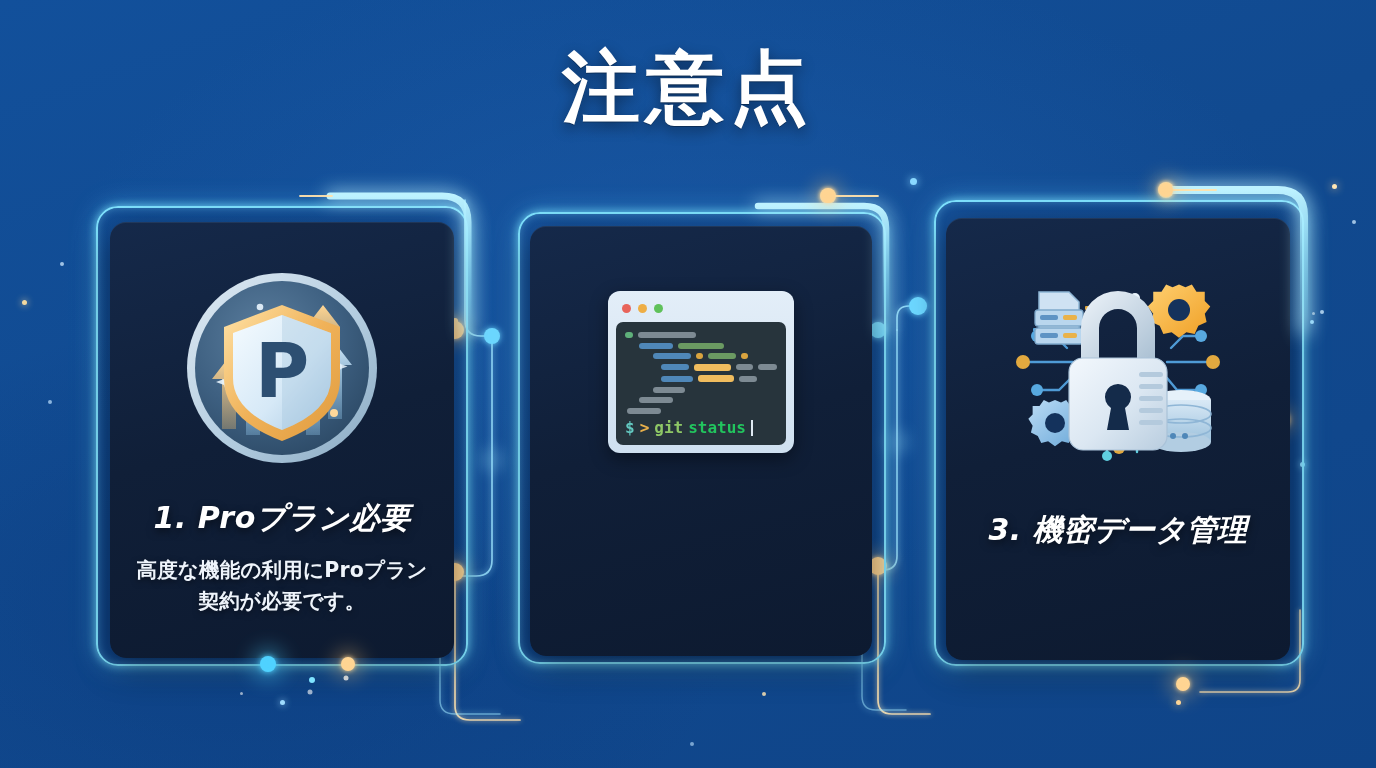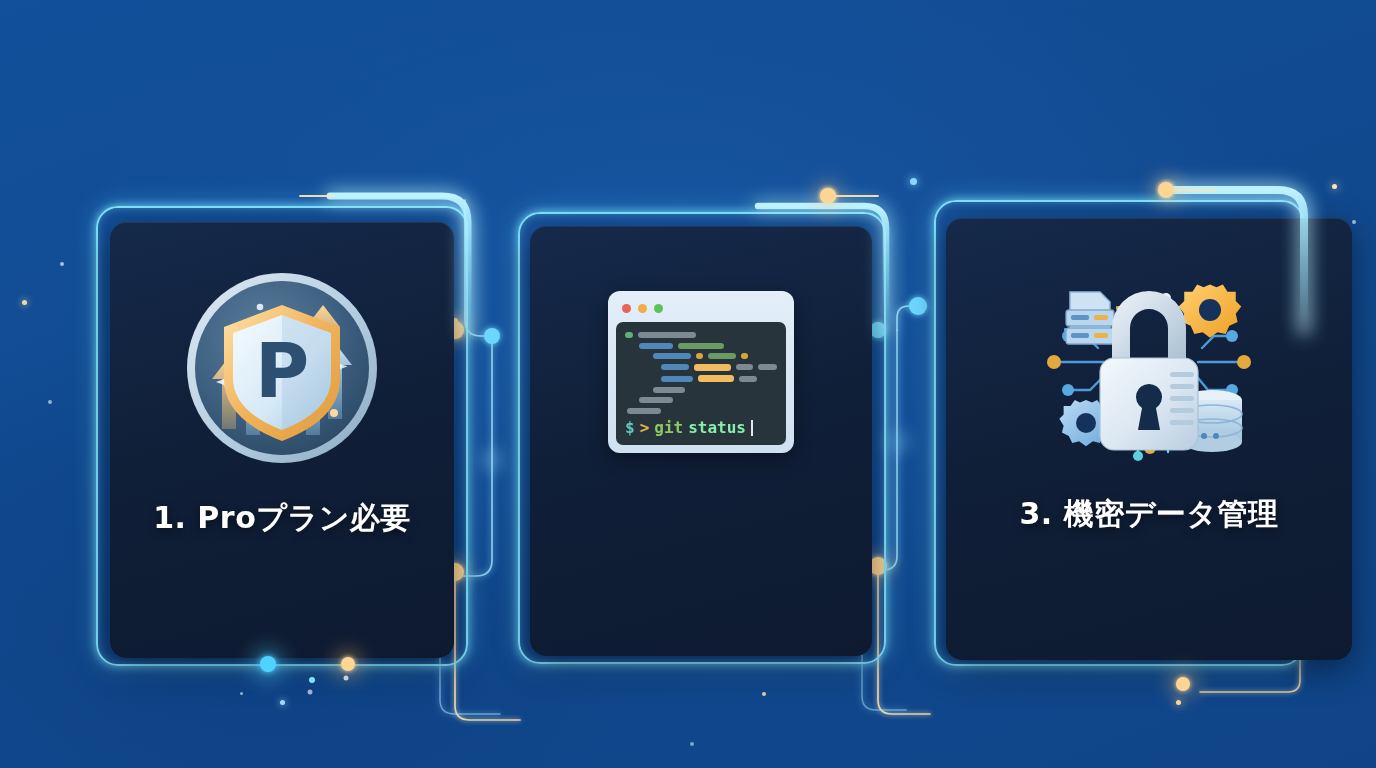--- a/index.html
+++ b/index.html
@@ -46,20 +46,21 @@
     box-shadow:0 10px 34px rgba(0,0,0,.45), inset 0 1px 0 rgba(120,170,230,.12);
     padding:28px 22px 22px;
     display:flex; flex-direction:column; align-items:center;
   }
   .card-icon{ margin-top:18px; height:200px; display:flex; align-items:center; justify-content:center; }
   .card-title{
     color:#ffffff; font-weight:900; font-size:30px; letter-spacing:.5px;
     text-align:center; margin-top:30px; white-space:nowrap;
     text-shadow:0 3px 8px rgba(0,0,0,.55);
     font-family:"DejaVu Sans","Liberation Sans",sans-serif;
+    font-style:italic;
   }
   .card-desc{
     color:#eef4fb; font-size:20.5px; line-height:1.52; text-align:center;
     margin-top:16px; font-weight:700; letter-spacing:.2px;
     text-shadow:0 2px 6px rgba(0,0,0,.5);
     font-family:"DejaVu Sans","Liberation Sans",sans-serif;
   }
 
   
   .term{
@@ -166,20 +167,21 @@
       <circle cx="1282" cy="420" r="15" fill="#ffca7a" opacity=".25" filter="url(#gbig)"></circle>
 
       <circle cx="828" cy="196" r="8" fill="#ffd89a" filter="url(#ggo)"></circle>
       <circle cx="1166" cy="190" r="8" fill="#ffd89a" filter="url(#ggo)"></circle>
 
       <circle cx="492" cy="460" r="13" fill="#9fe6ff" opacity=".22" filter="url(#gbig)"></circle>
       <circle cx="897" cy="442" r="13" fill="#9fe6ff" opacity=".22" filter="url(#gbig)"></circle>
     </g>
   </svg>
 
+  <div id="title">注意点</div>
 
   <div class="card-wrap" style="left:96px;top:206px;width:372px;height:460px;">
     <div class="neon-frame" style="left:0;top:0;width:372px;height:460px;"></div>
     <div class="card" style="left:14px;top:16px;width:344px;height:436px;">
 
       <div class="card-icon">
         <svg width="200" height="198" viewBox="0 0 200 198">
           <defs>
             <radialGradient id="coin" cx="40%" cy="32%" r="75%">
               <stop offset="0%" stop-color="#5b7e9e"></stop>
@@ -230,20 +232,21 @@
           </g>
 
           <path d="M100 36 L158 58 L158 110 Q158 150 100 172 Q42 150 42 110 L42 58 Z" fill="url(#shGold)"></path>
           <path d="M100 46 L149 64 L149 109 Q149 142 100 161 Q51 142 51 109 L51 64 Z" fill="url(#shFace)"></path>
           <path d="M100 46 L149 64 L149 109 Q149 142 100 161 Z" fill="#9fc0da" opacity=".32"></path>
           <text x="100" y="128" text-anchor="middle" font-family="DejaVu Sans, Liberation Sans, sans-serif" font-size="74" font-weight="700" fill="#2d4f72">P</text>
         </svg>
       </div>
 
       <div class="card-title">1. Proプラン必要</div>
+      <div class="card-desc">高度な機能の利用にProプラン契約が必要です。</div>
     </div>
   </div>
 
   <div class="card-wrap" style="left:518px;top:212px;width:368px;height:452px;">
     <div class="neon-frame" style="left:0;top:0;width:368px;height:452px;"></div>
     <div class="card" style="left:12px;top:14px;width:342px;height:430px;">
 
       <div class="card-icon">
         <div class="term">
           <div class="term-bar">
@@ -285,33 +288,33 @@
                 <span class="tok" style="width:34px;background:#7d8a93"></span>
               </div>
               <div class="code-line" style="padding-left:2px">
                 <span class="tok" style="width:34px;background:#7d8a93"></span>
               </div>
             </div>
             <div class="prompt">
               <span style="color:#63c8c0">$</span>
               <span style="color:#e8b04b">&gt;</span>
               <span style="color:#8fc866">git</span>
-              <span style="color:#86efac">status</span>
+              <span style="color:#22c55e">status</span>
               <span class="cursor"></span>
             </div>
           </div>
         </div>
       </div>
 
     </div>
   </div>
 
   <div class="card-wrap" style="left:934px;top:200px;width:370px;height:466px;">
     <div class="neon-frame" style="left:0;top:0;width:370px;height:466px;"></div>
-    <div class="card" style="left:12px;top:18px;width:406px;height:442px;">
+    <div class="card" style="left:12px;top:18px;width:344px;height:442px;gap:16px;">
 
       <div class="card-icon">
         <svg width="214" height="196" viewBox="0 0 214 196">
           <defs>
             <linearGradient id="lockBody" x1="0" y1="0" x2="1" y2="1">
               <stop offset="0%" stop-color="#f3f8fd"></stop>
               <stop offset="55%" stop-color="#dbe7f2"></stop>
               <stop offset="100%" stop-color="#b9cddf"></stop>
             </linearGradient>
             <linearGradient id="shackle" x1="0" y1="0" x2="1" y2="1">

